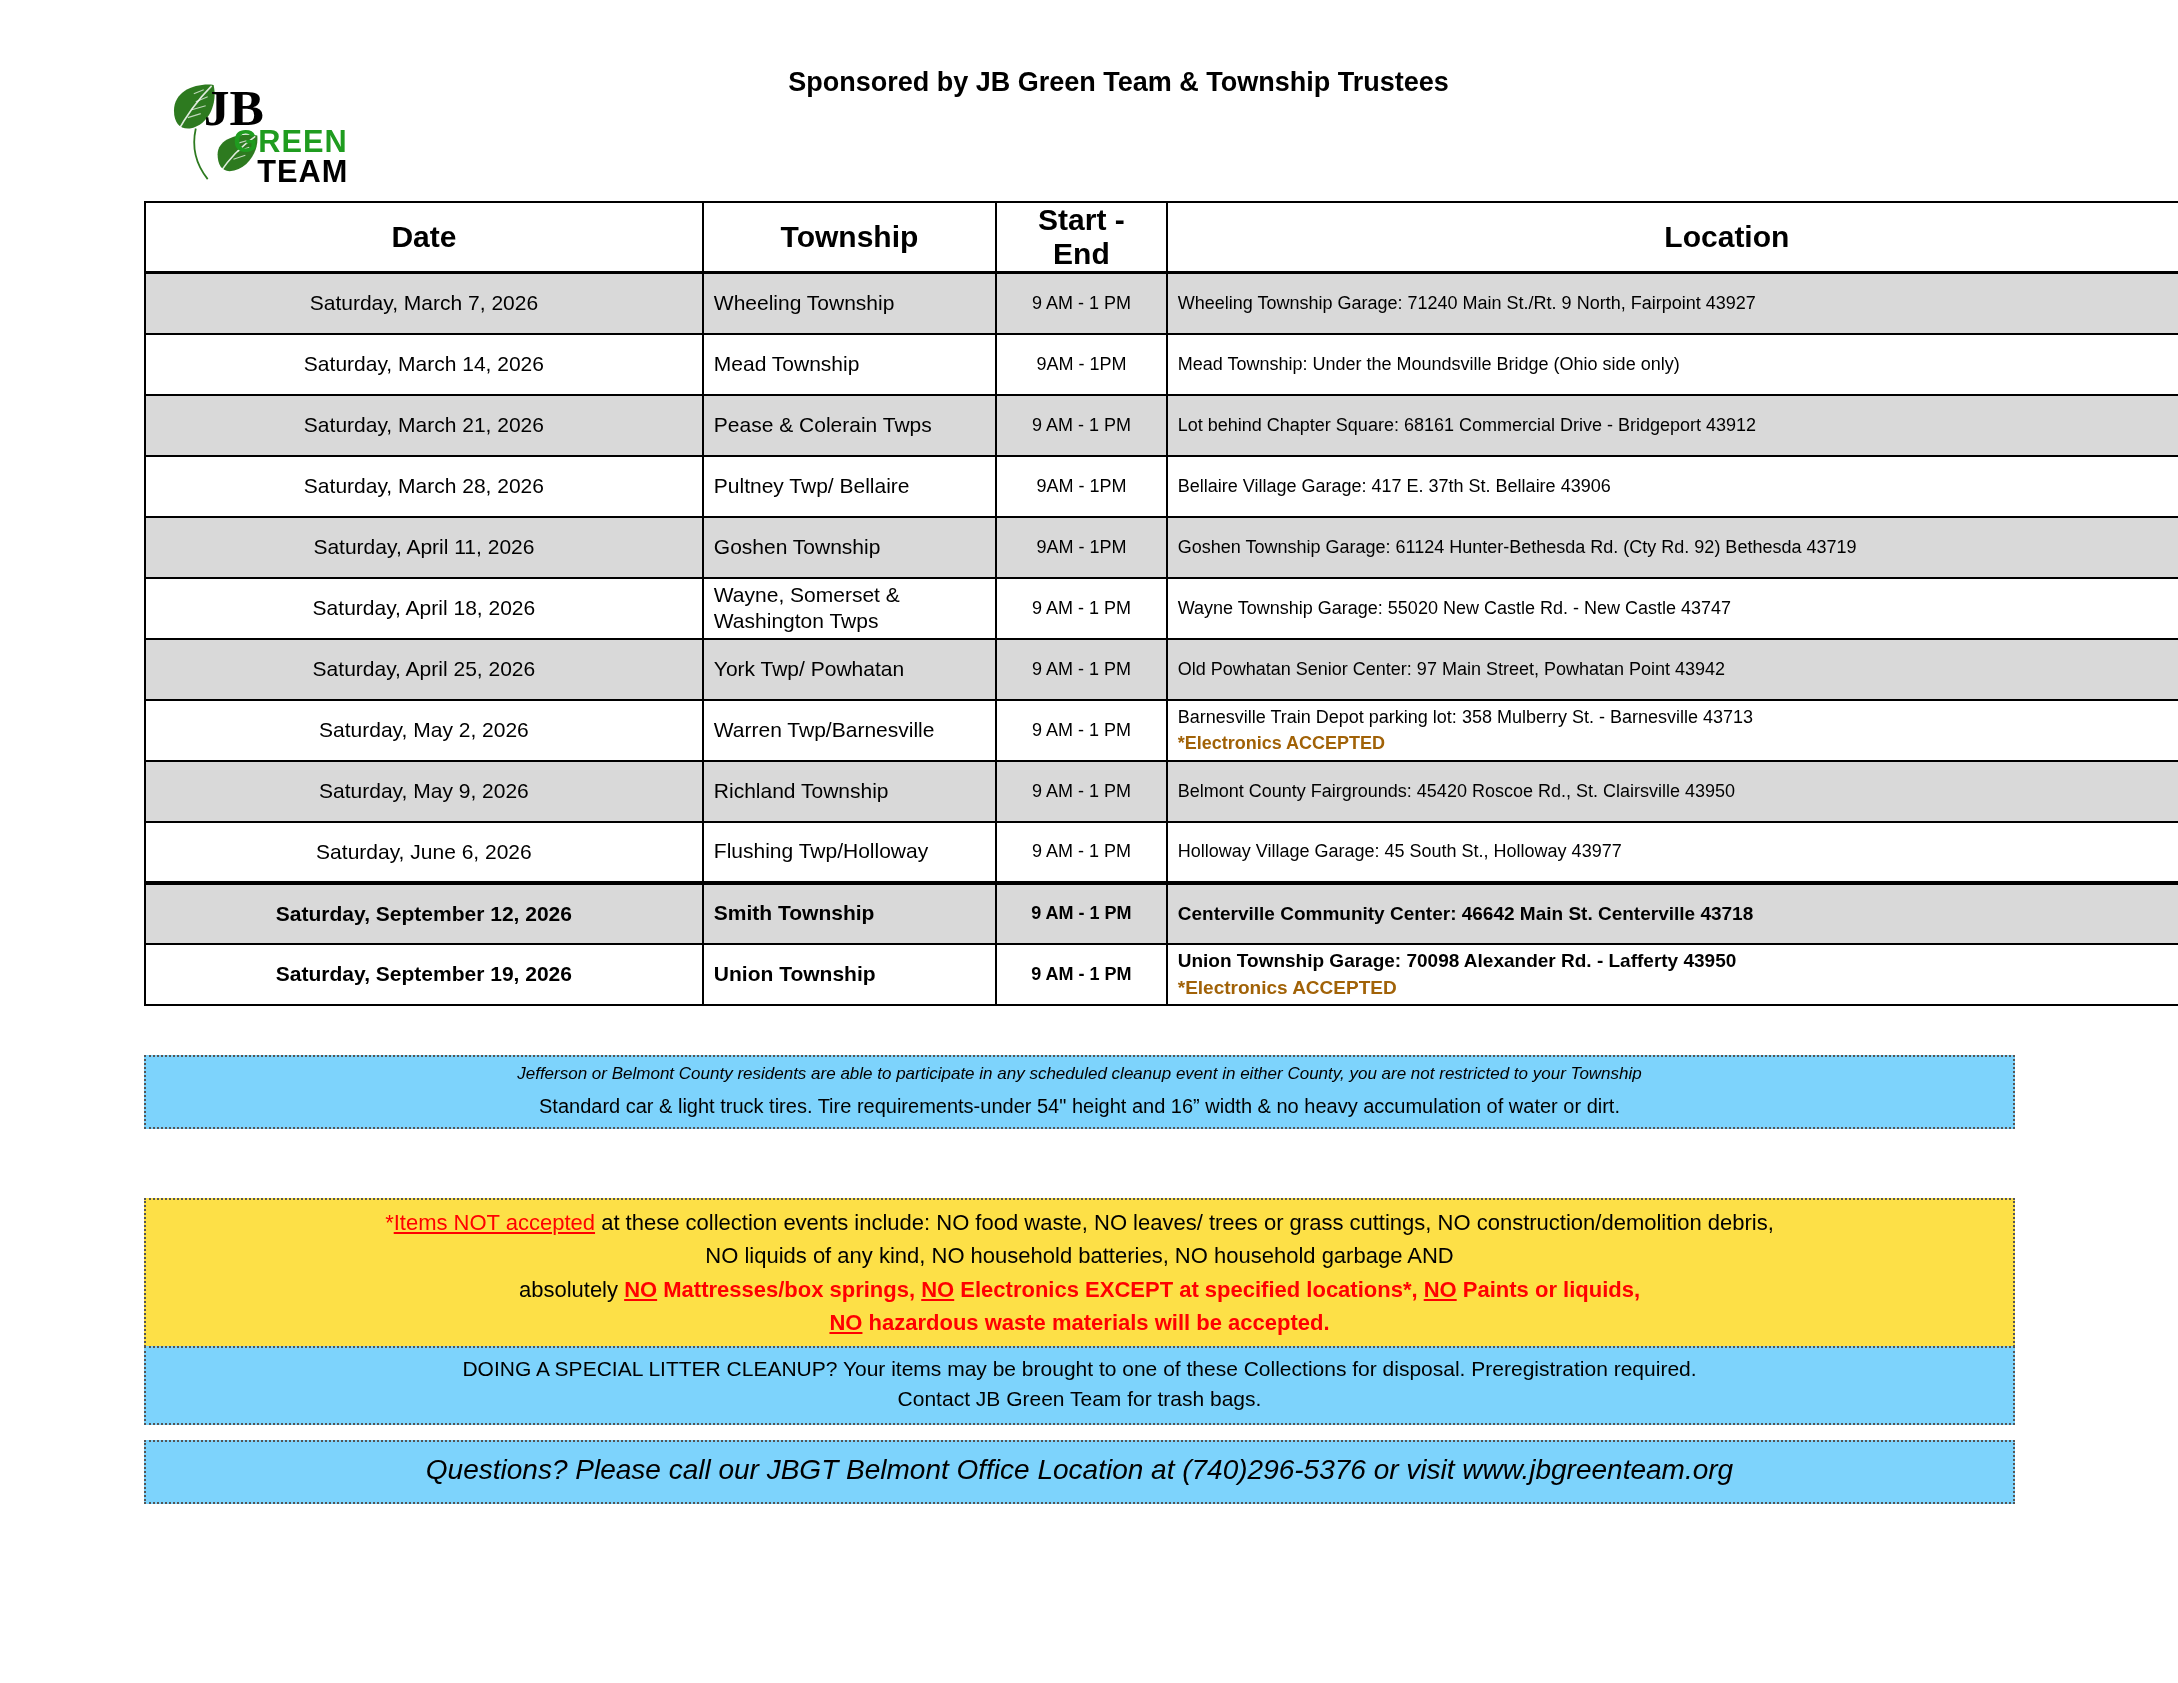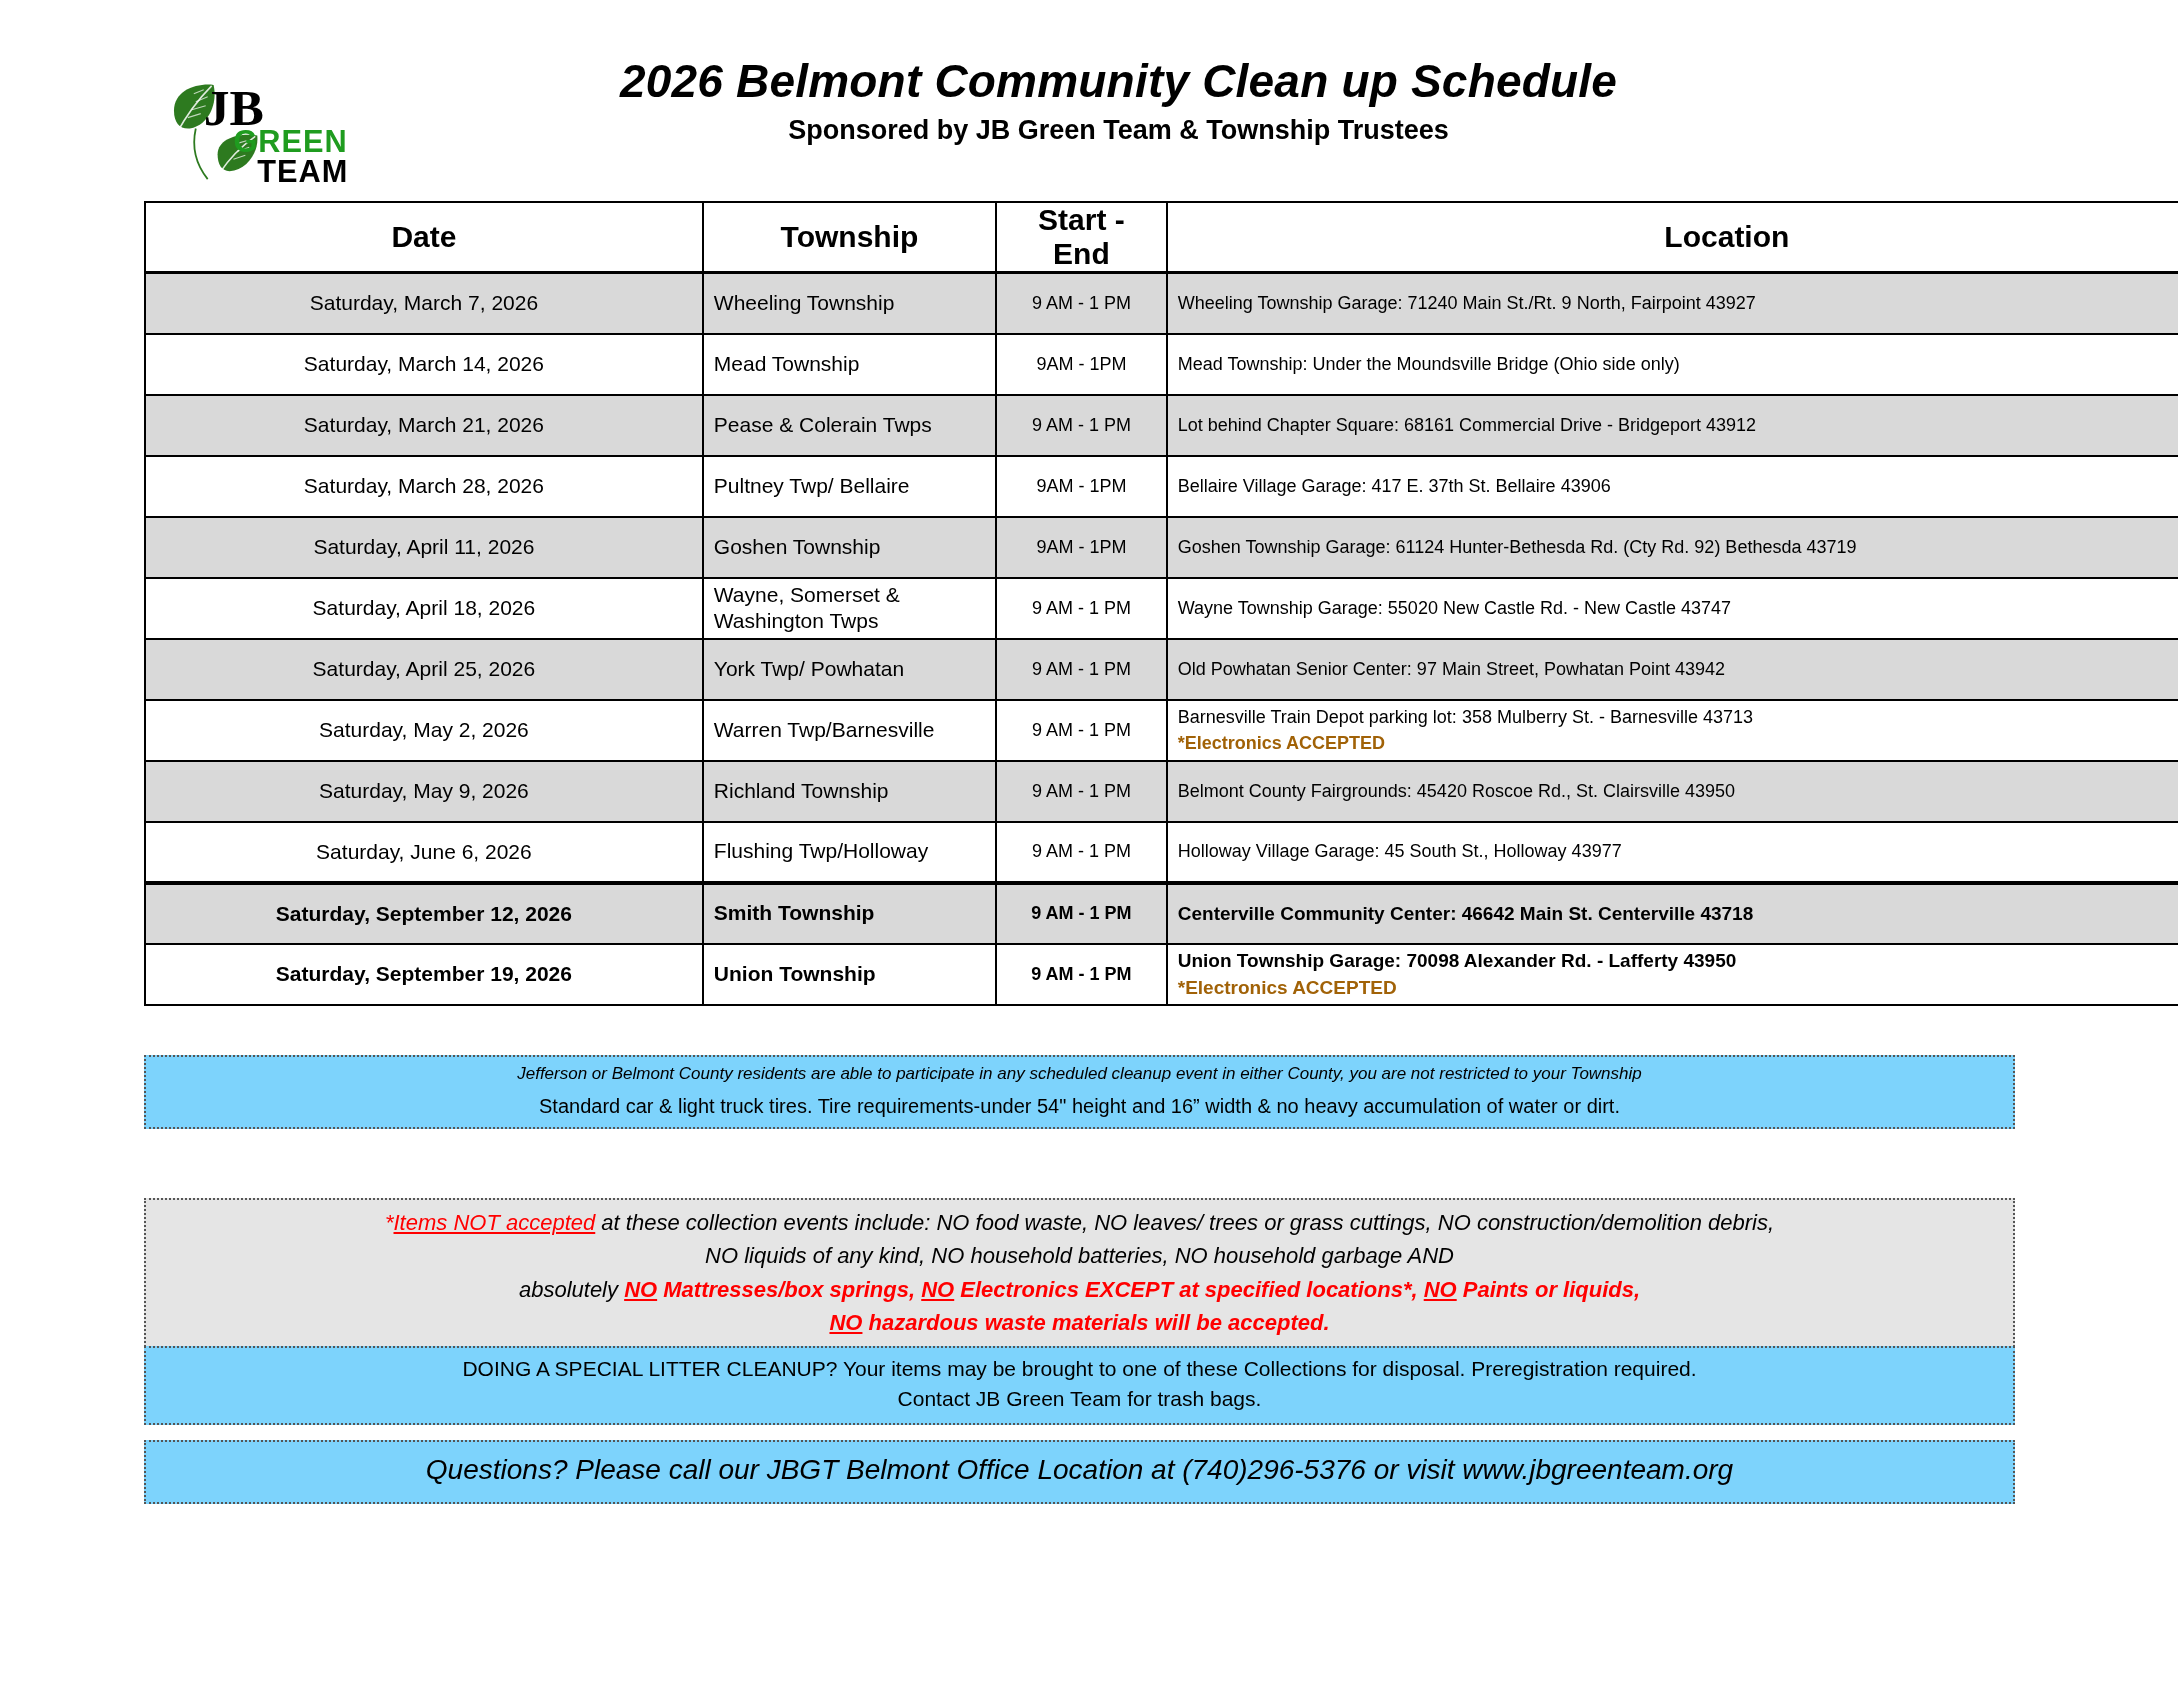--- a/index.html
+++ b/index.html
@@ -131,21 +131,21 @@
     width: 1871px;
     box-sizing: border-box;
   }
   .note-block {
     border: 2px dotted #555555;
     box-sizing: border-box;
     padding: 6px 14px 8px 14px;
     text-align: center;
     background: #7dd3fc;
   }
-  .note-block.gray { background: #e5e5e5; font-style: italic; }
+  .note-block.gray { background: #fde047; }
 
   #notes-1 { top: 1055px; }
   #notes-2 { top: 1198px; }
   #notes-3 { top: 1346px; }
   #notes-4 { top: 1440px; }
 
   .fine-italic {
     font-size: 17px;
     font-style: italic;
     line-height: 1.3;
@@ -200,21 +200,20 @@
           <path d="M82 68 L72 71 M84 75 L72 79 M80 83 L68 87" stroke="#ffffff" stroke-width="1.1" fill="none" opacity="0.7"></path>
         </g>
         <path d="M30 56 C26 74, 30 92, 42 107" stroke="#2d7a1f" stroke-width="1.8" fill="none"></path>
         <text x="38" y="52" font-family="'Liberation Serif', serif" font-size="52" font-weight="bold" fill="#000000">JB</text>
         <text x="68" y="80" font-family="'Liberation Sans', sans-serif" font-size="31" font-weight="bold" fill="#1f9c1f" letter-spacing="1">GREEN</text>
         <text x="92" y="110" font-family="'Liberation Sans', sans-serif" font-size="31" font-weight="bold" fill="#000000" letter-spacing="1">TEAM</text>
       </svg>
     </div>
 
     <div class="titles">
-      <div class="doc-title">2026 Belmont Community Clean up Schedule</div>
       <div class="doc-subtitle">Sponsored by JB Green Team &amp; Township Trustees</div>
     </div>
   </div>
 
   <div class="sched-wrap">
     <table class="sched">
       <colgroup>
         <col class="c-date">
           <col class="c-township">
           <col class="c-time">

